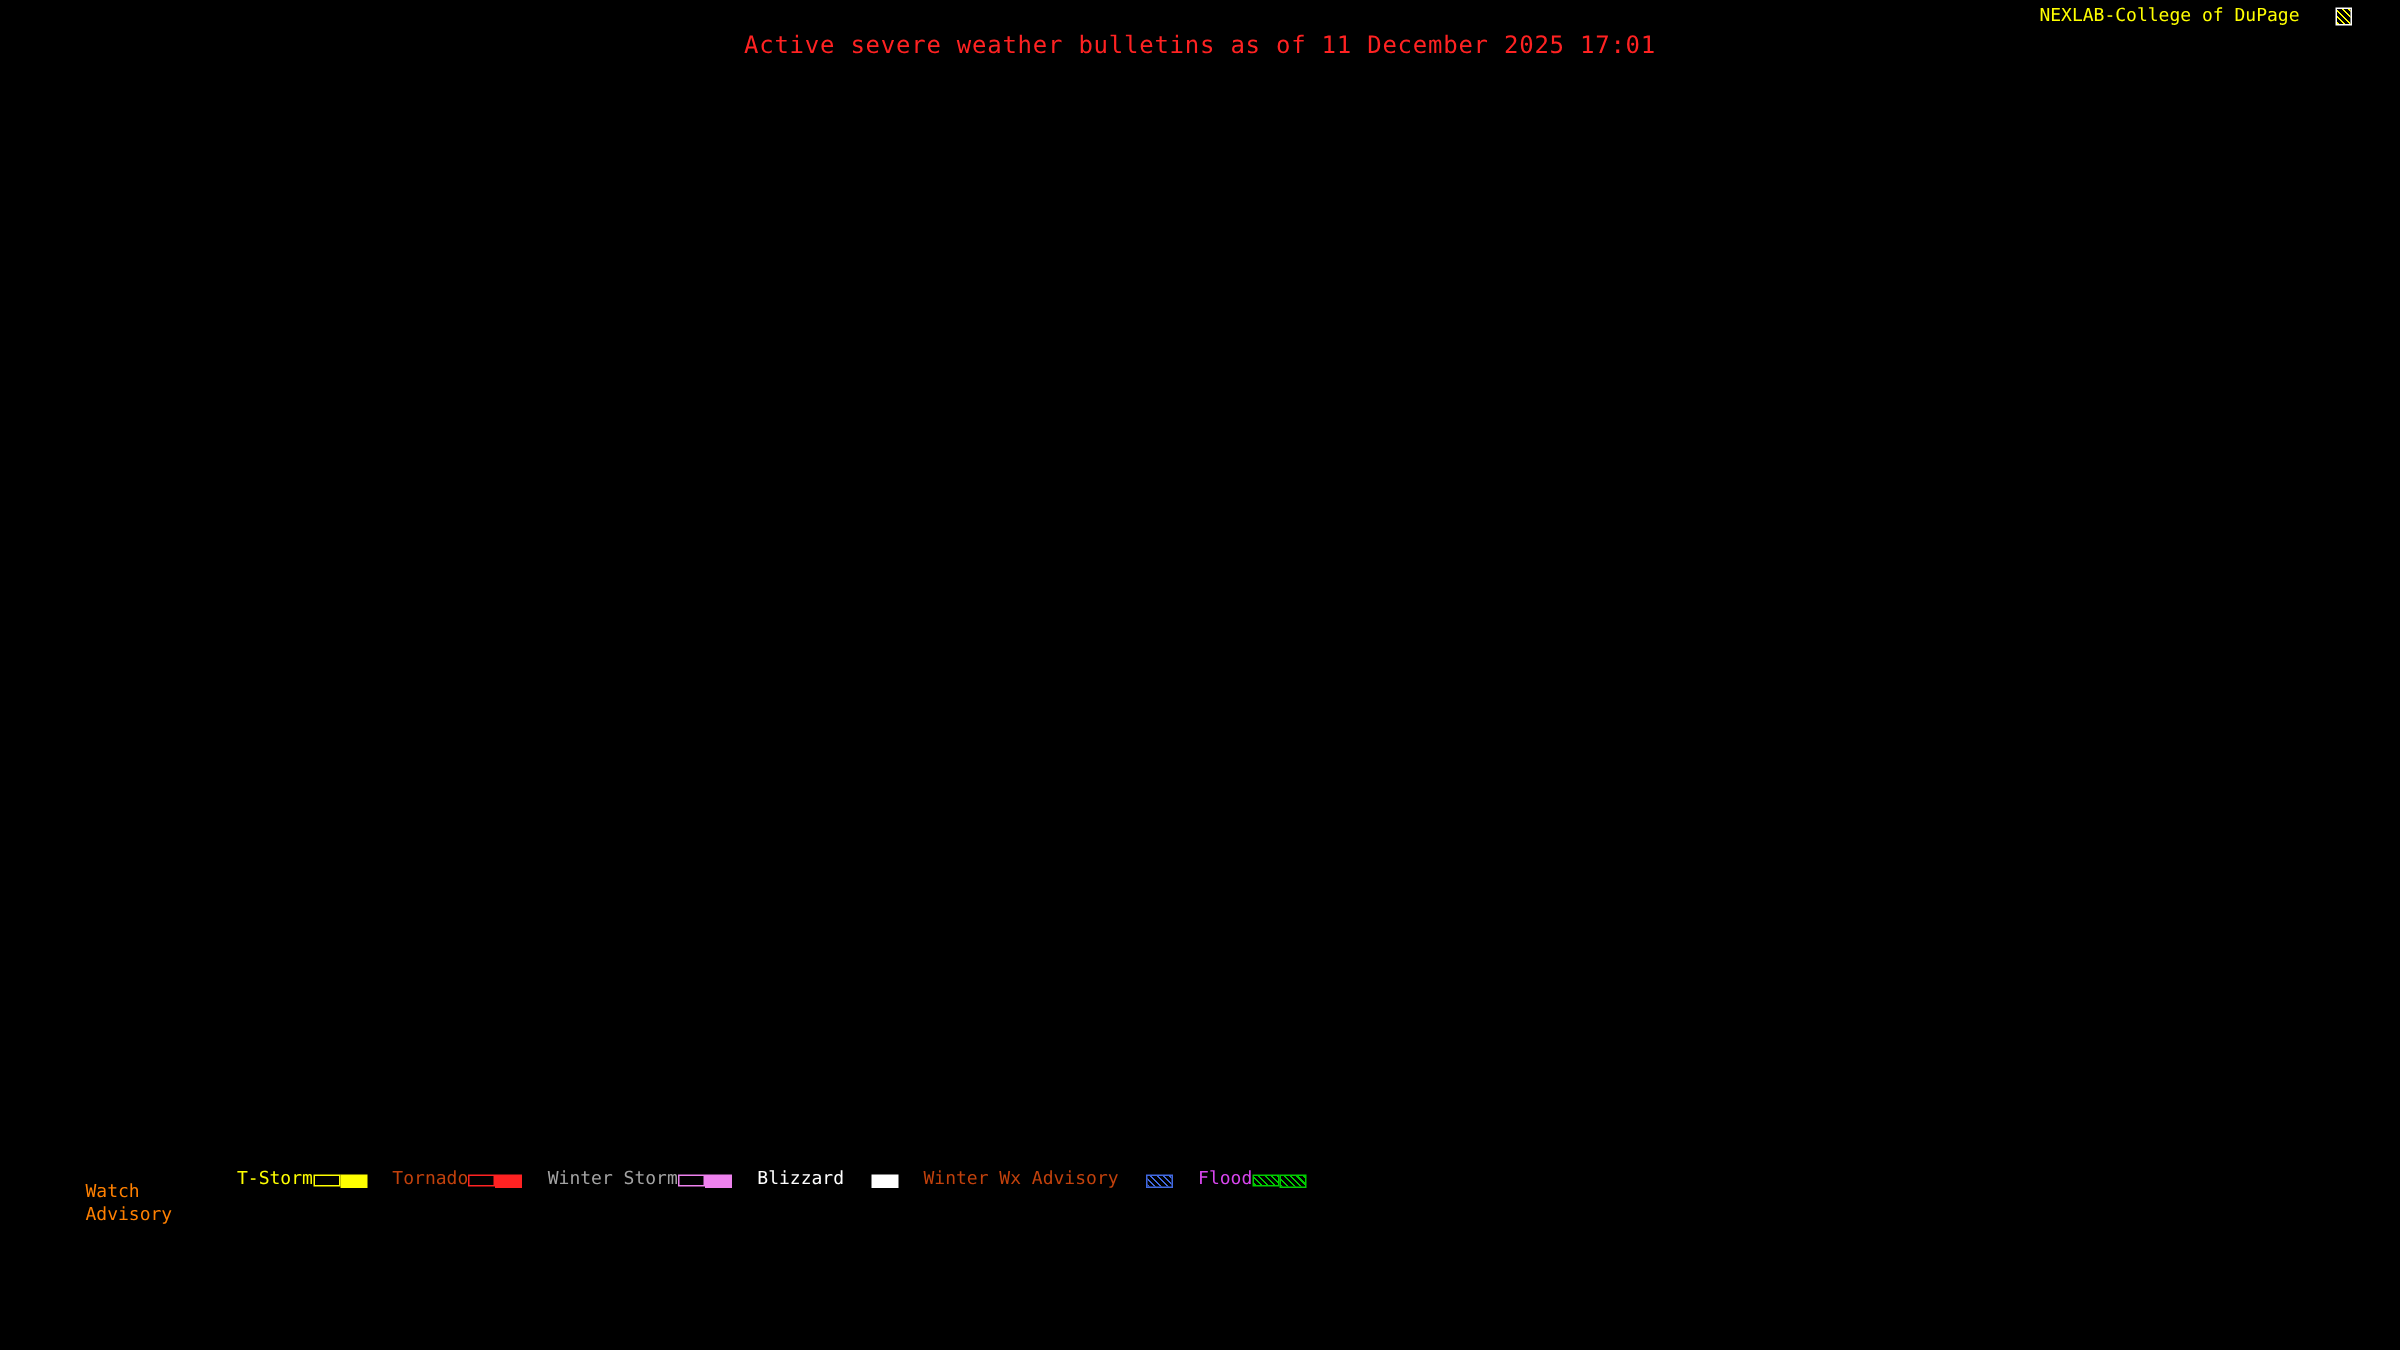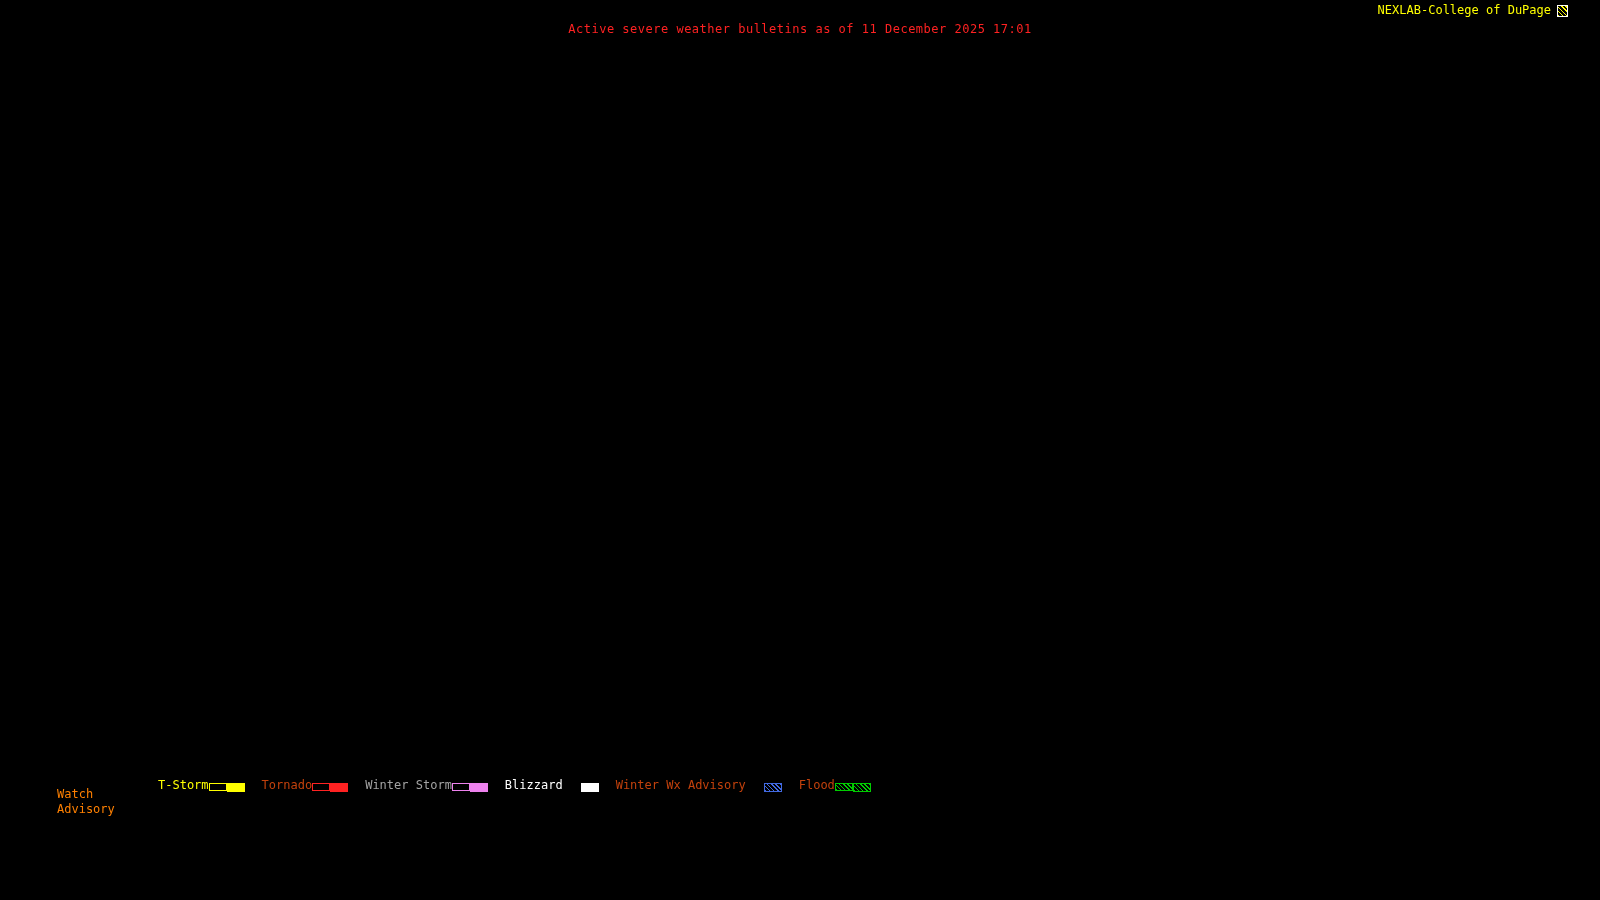--- a/index.html
+++ b/index.html
@@ -19,21 +19,21 @@
     position: absolute;
     inset: 0;
     background: #000000;
   }
   .brand {
     position: absolute;
     top: 4px;
     right: 32px;
     display: flex;
     align-items: center;
-    gap: 6px;
+    gap: 24px;
     font-size: 12px;
     line-height: 13px;
     white-space: nowrap;
   }
   .brand-text {
     color: #ffff00;
   }
   .brand-icon {
     display: inline-block;
     width: 11px;
@@ -41,21 +41,21 @@
     border: 1px solid #ffffff;
     background-image:
       repeating-linear-gradient(45deg, #ffff00 0px, #ffff00 1px, transparent 1px, transparent 3px);
     box-sizing: border-box;
   }
   .title {
     position: absolute;
     top: 23px;
     left: 50%;
     transform: translateX(-50%);
-    font-size: 12px;
+    font-size: 16px;
     line-height: 13px;
     white-space: nowrap;
     letter-spacing: 0.5px;
   }
   .legend {
     position: absolute;
     left: 55px;
     top: 776px;
     display: flex;
     align-items: flex-start;
@@ -139,20 +139,20 @@
           <div class="legend-col-header" style="color: rgb(255, 255, 255);">Blizzard</div>
           <div class="swatch watch" style="visibility: hidden;"></div>
           <div class="swatch warning" style="background-color: rgb(255, 255, 255);"></div>
         </div>
         <div class="legend-col">
           <div class="legend-col-header" style="color: #c2410c;">Winter Wx Advisory</div>
           <div class="swatch watch" style="visibility: hidden;"></div>
           <div class="swatch warning" style="border: 1px solid rgb(65, 105, 225); background-image: repeating-linear-gradient(45deg, rgb(65, 105, 225) 0px, rgb(65, 105, 225) 1px, transparent 1px, transparent 3px);"></div>
         </div>
         <div class="legend-col">
-          <div class="legend-col-header" style="color: #c2410c;">Flood</div>
+          <div class="legend-col-header" style="color: #d946ef;">Flood</div>
           <div class="swatch watch" style="border: 1px solid rgb(0, 204, 0); background-image: repeating-linear-gradient(45deg, rgb(0, 204, 0) 0px, rgb(0, 204, 0) 1px, transparent 1px, transparent 3px);"></div>
           <div class="swatch warning" style="border: 1px solid rgb(0, 204, 0); background-image: repeating-linear-gradient(45deg, rgb(0, 204, 0) 0px, rgb(0, 204, 0) 1px, transparent 1px, transparent 3px);"></div>
         </div>
       </div>
   </div>
 
 </div>
 
 </body></html>

